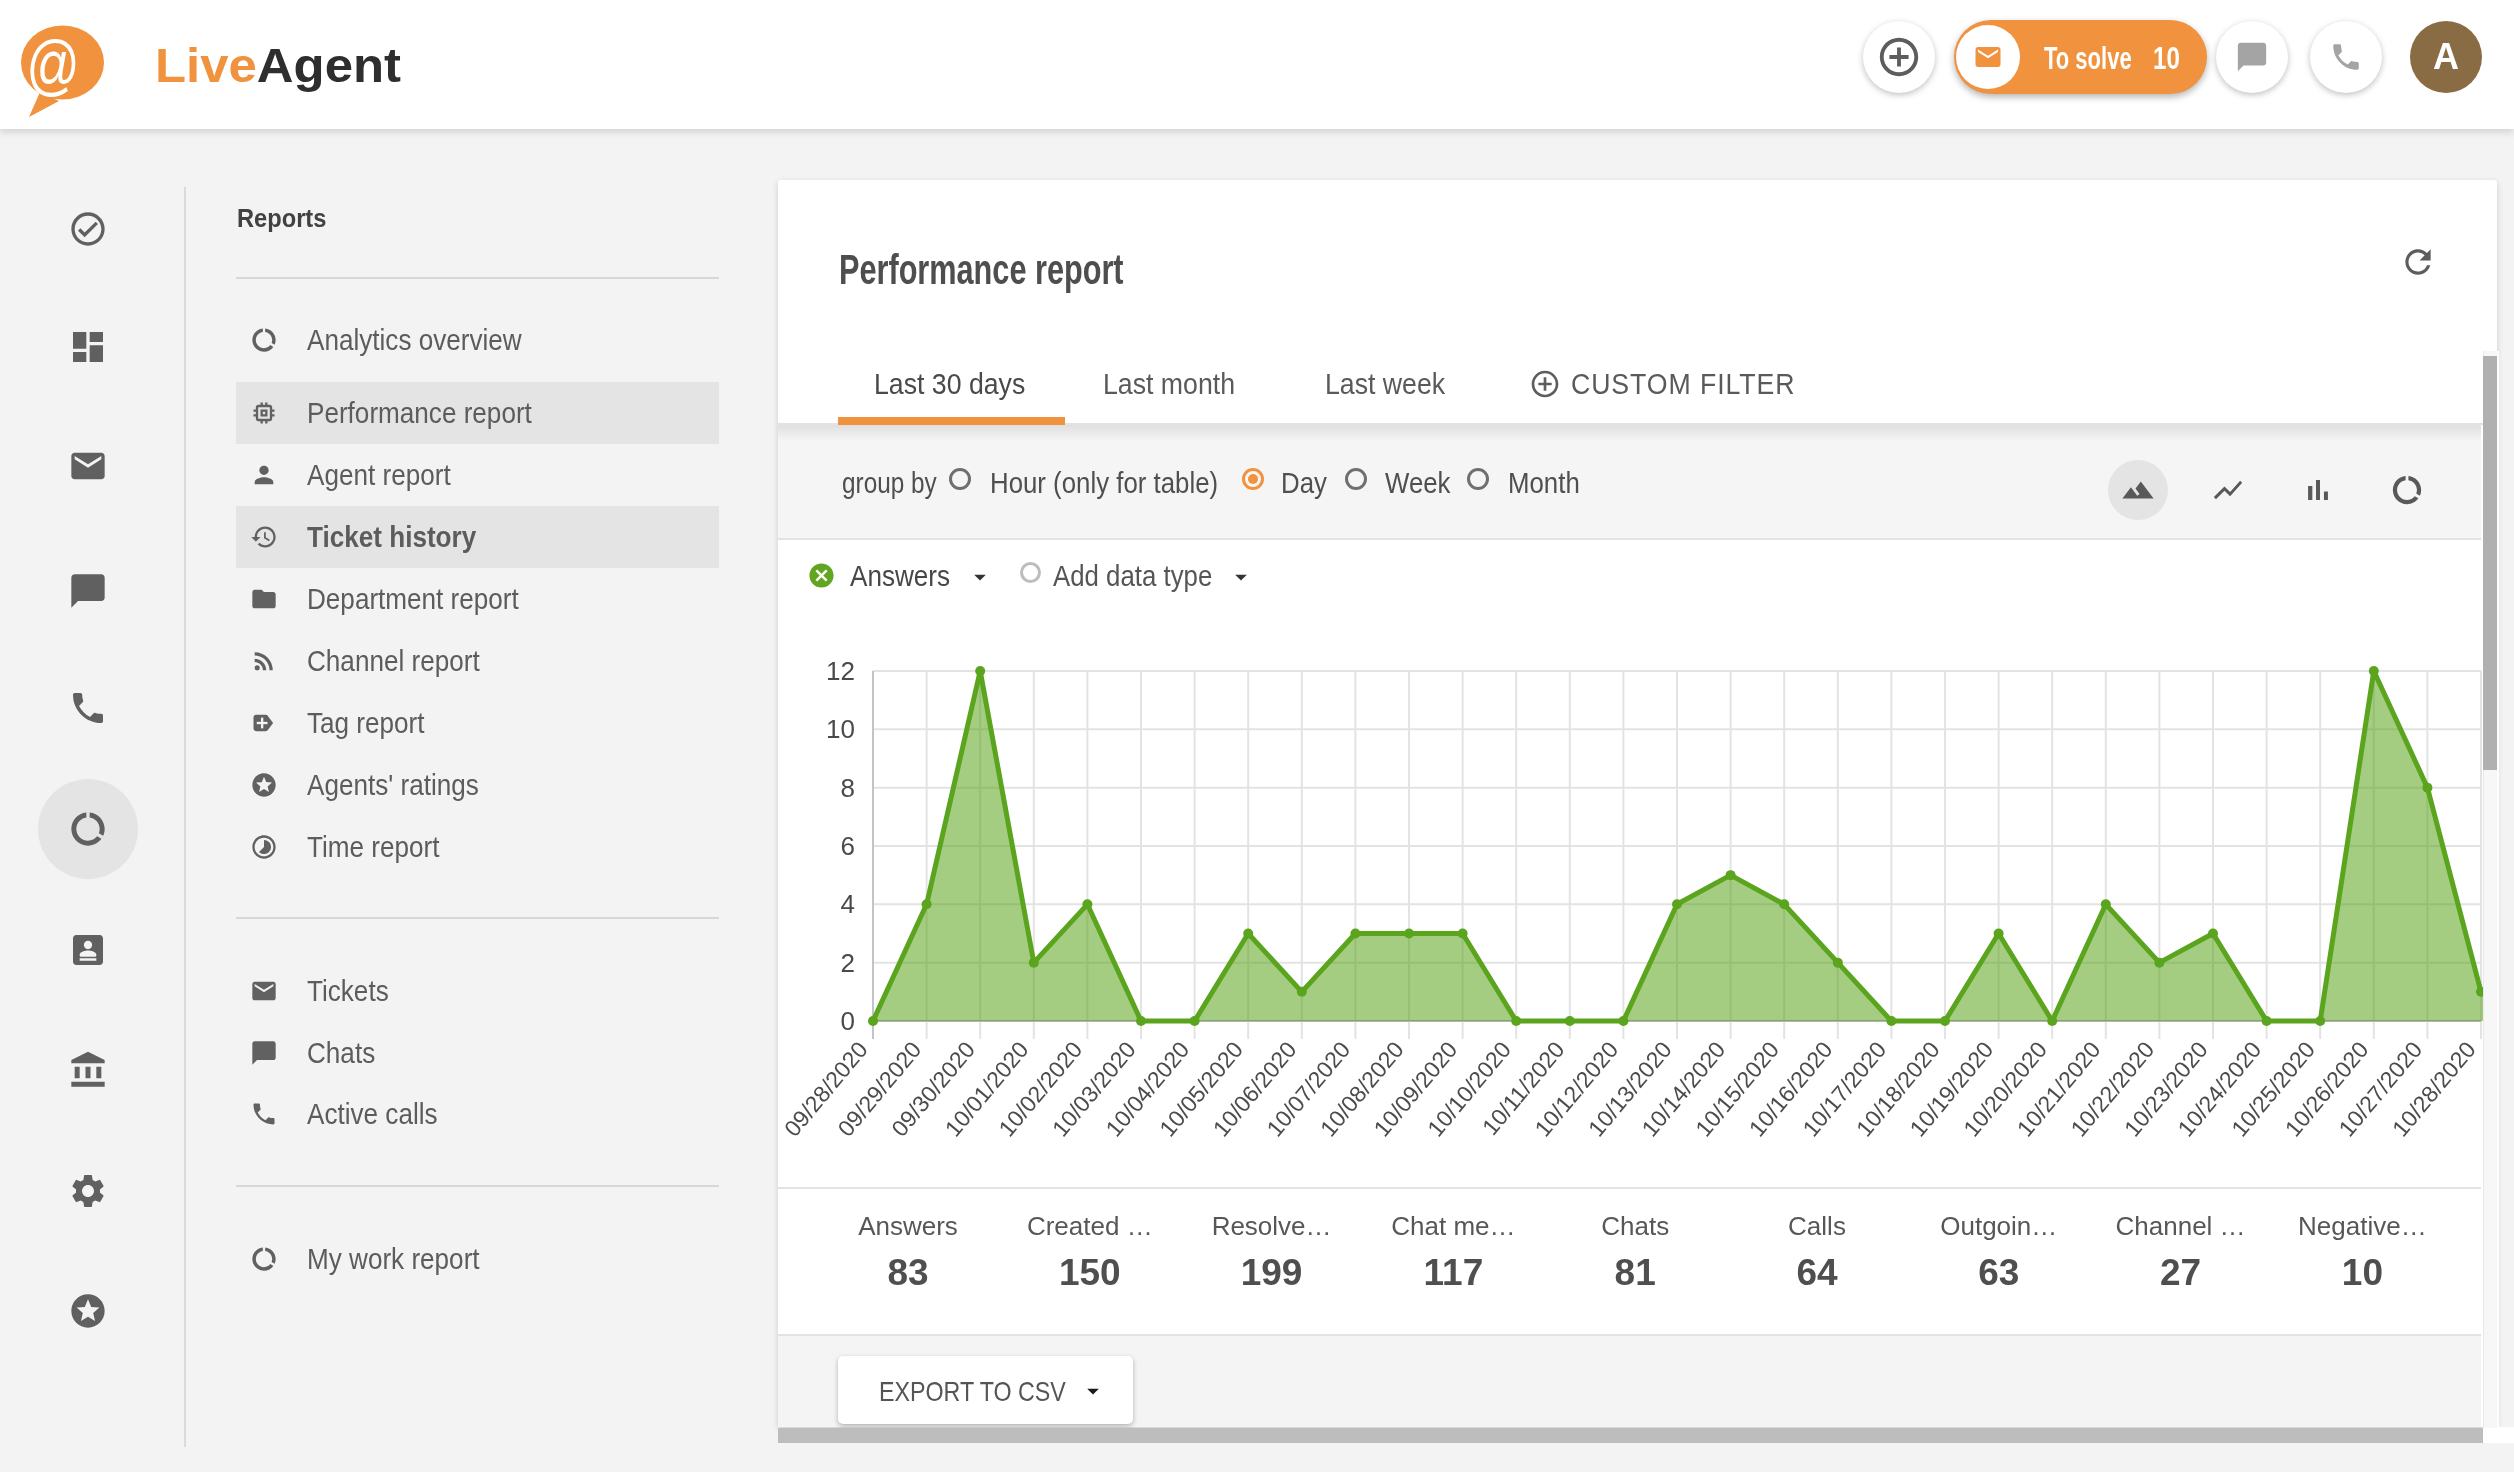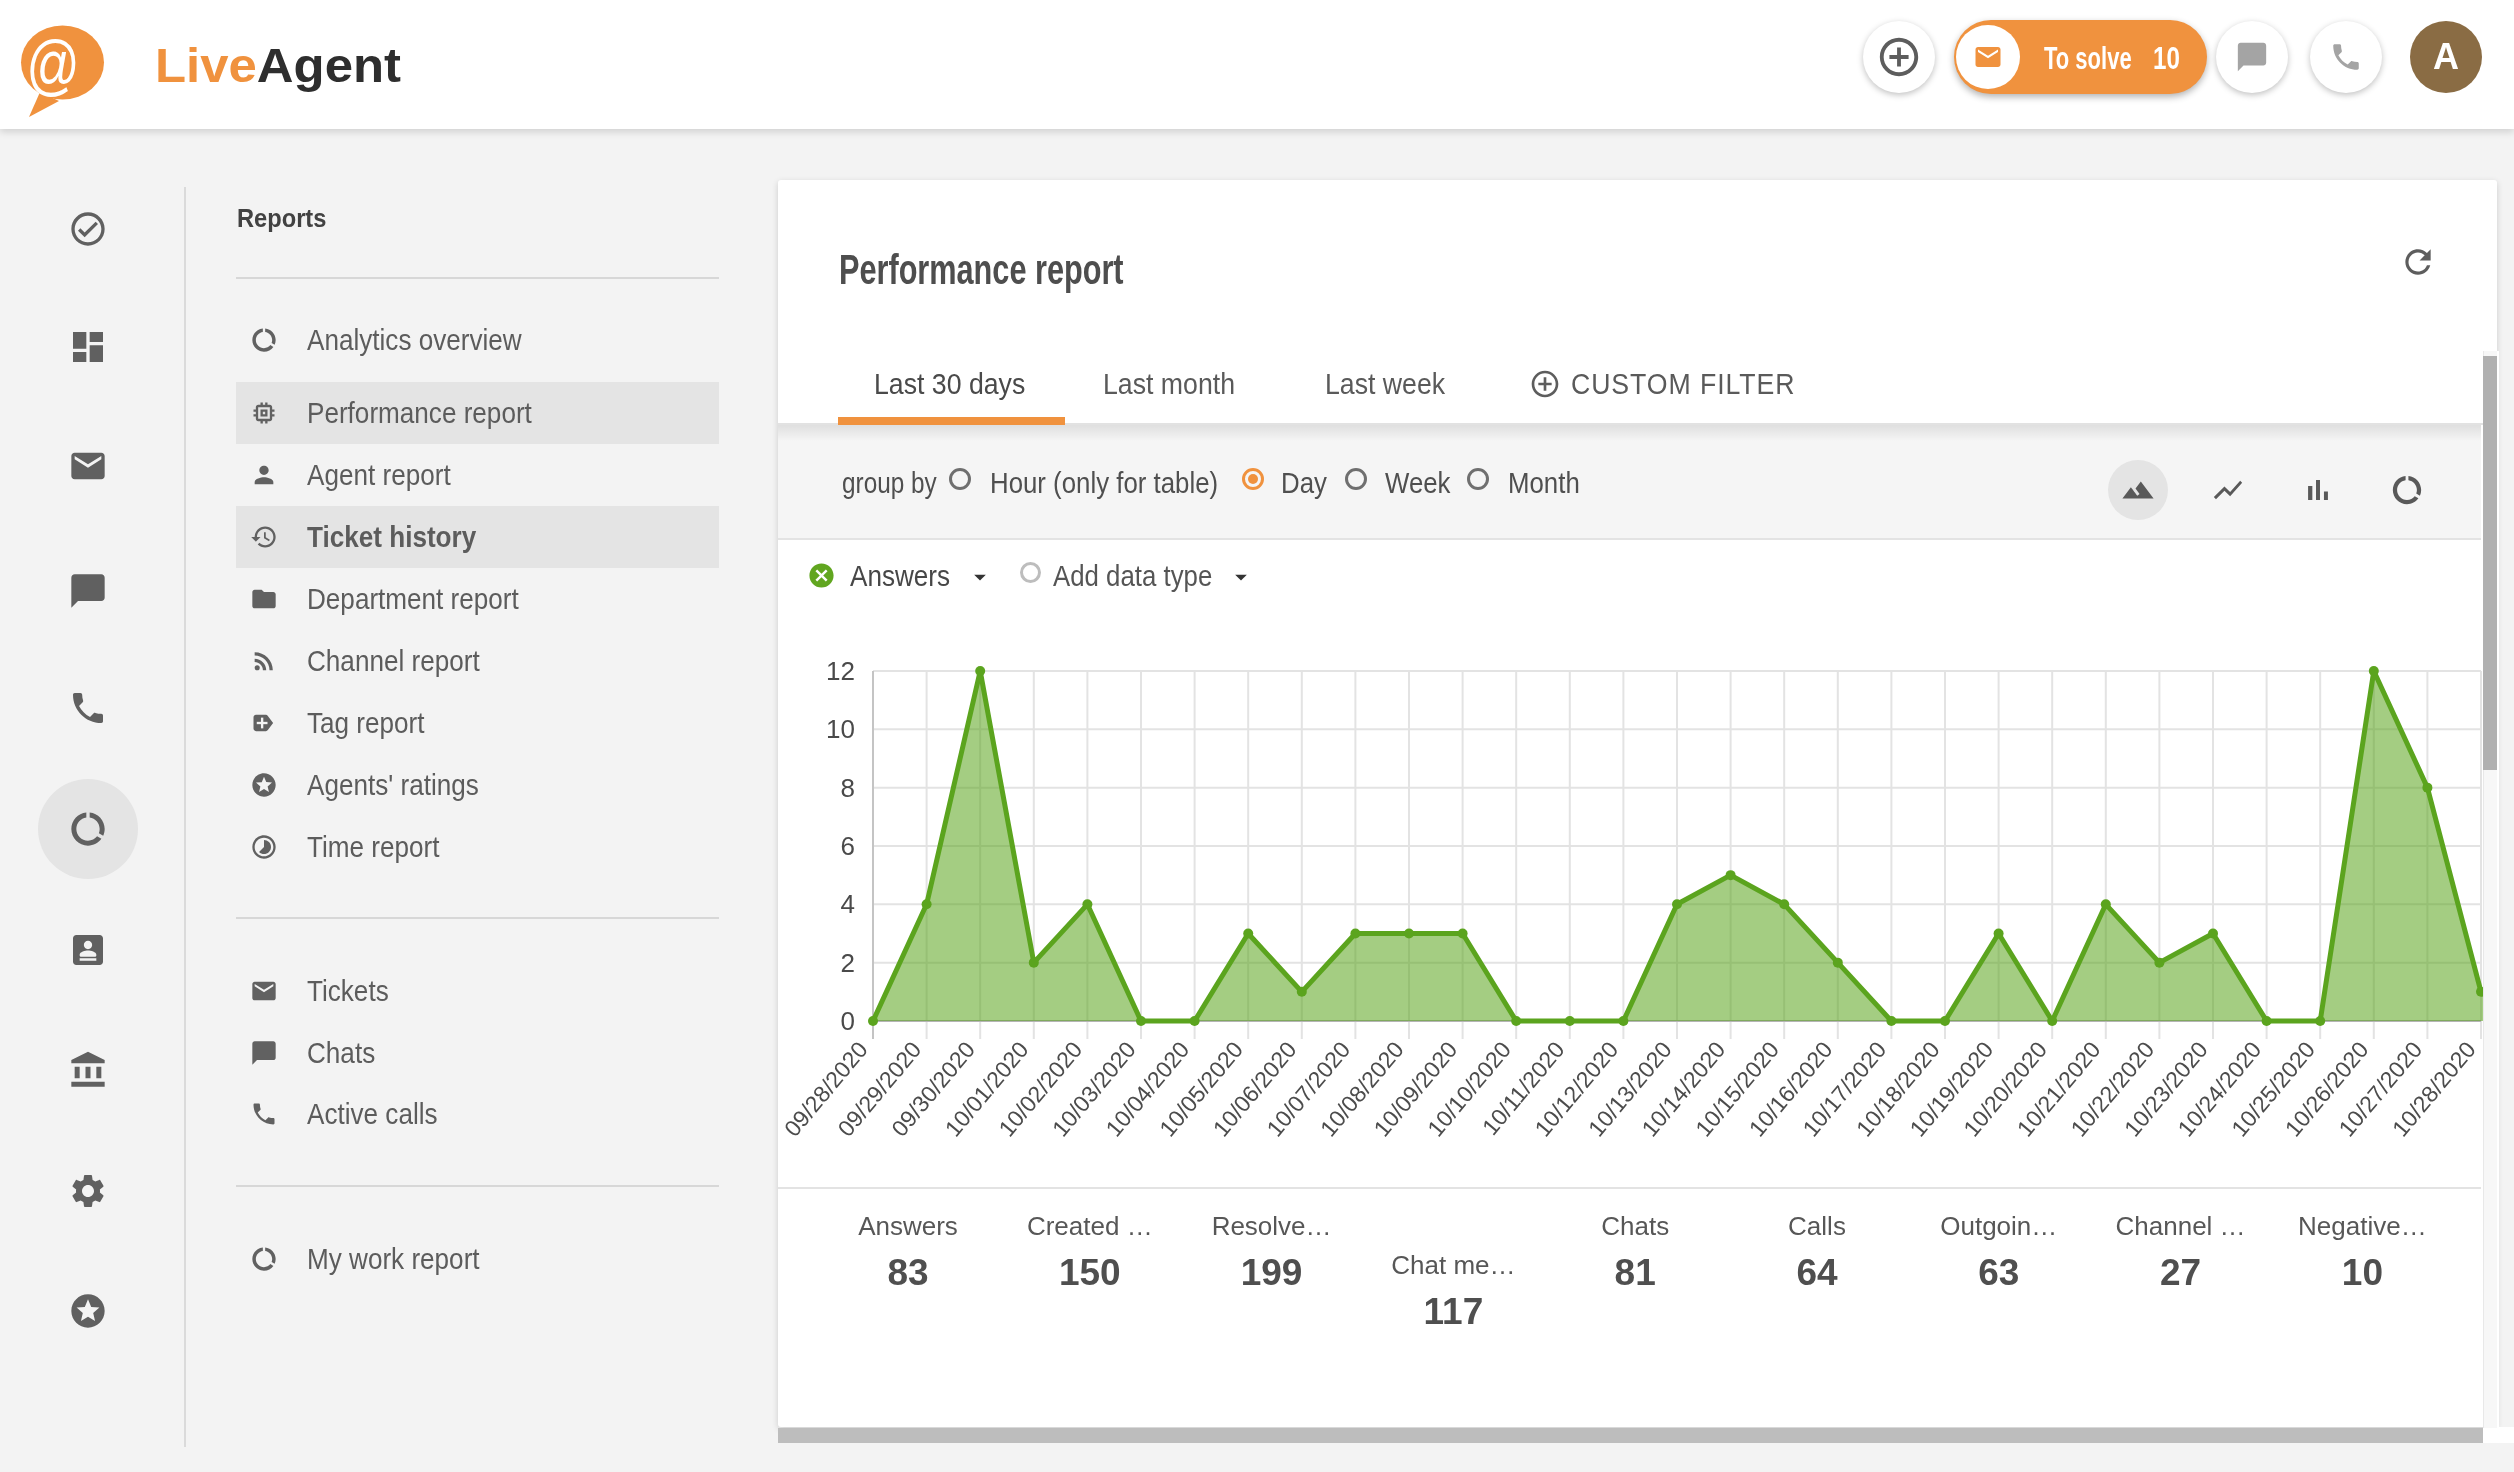--- a/index.html
+++ b/index.html
@@ -403,21 +403,21 @@
         <div class="val">83</div>
       </div>
       <div class="scol" style="left:220.8px;text-align:center;">
         <div class="lab">Created …</div>
         <div class="val">150</div>
       </div>
       <div class="scol" style="left:402.6px;">
         <div class="lab">Resolve…</div>
         <div class="val">199</div>
       </div>
-      <div class="scol" style="left:584.4000000000001px;margin-top:39px;">
+      <div class="scol" style="left:584.4000000000001px;">
         <div class="lab">Chat me…</div>
         <div class="val">117</div>
       </div>
       <div class="scol" style="left:766.2px;">
         <div class="lab">Chats</div>
         <div class="val">81</div>
       </div>
       <div class="scol" style="left:948px;">
         <div class="lab">Calls</div>
         <div class="val">64</div>
@@ -429,20 +429,28 @@
       <div class="scol" style="left:1311.6000000000001px;">
         <div class="lab">Channel …</div>
         <div class="val">27</div>
       </div>
       <div class="scol" style="left:1493.4px;">
         <div class="lab">Negative…</div>
         <div class="val">10</div>
       </div>
     </div>
 
+  <div id="exp">
+    <div id="expbtn">
+      <div class="t">EXPORT TO CSV</div>
+      <svg class="abs" style="left:241px; top:21px;" width="28" height="28" viewBox="0 0 24 24" fill="#1a1a1a">
+          <path d="M7 10l5 5 5-5z"></path>
+        </svg>
+    </div>
+  </div>
 </div>
 
 <div id="vsb-track"></div>
 <div id="vsb-thumb"></div>
 <div id="hsb"></div>
 <div id="hsb-corner"></div>
 <div id="rstrip-line"></div>
 <div id="br-square"></div>
 
 </body></html>

